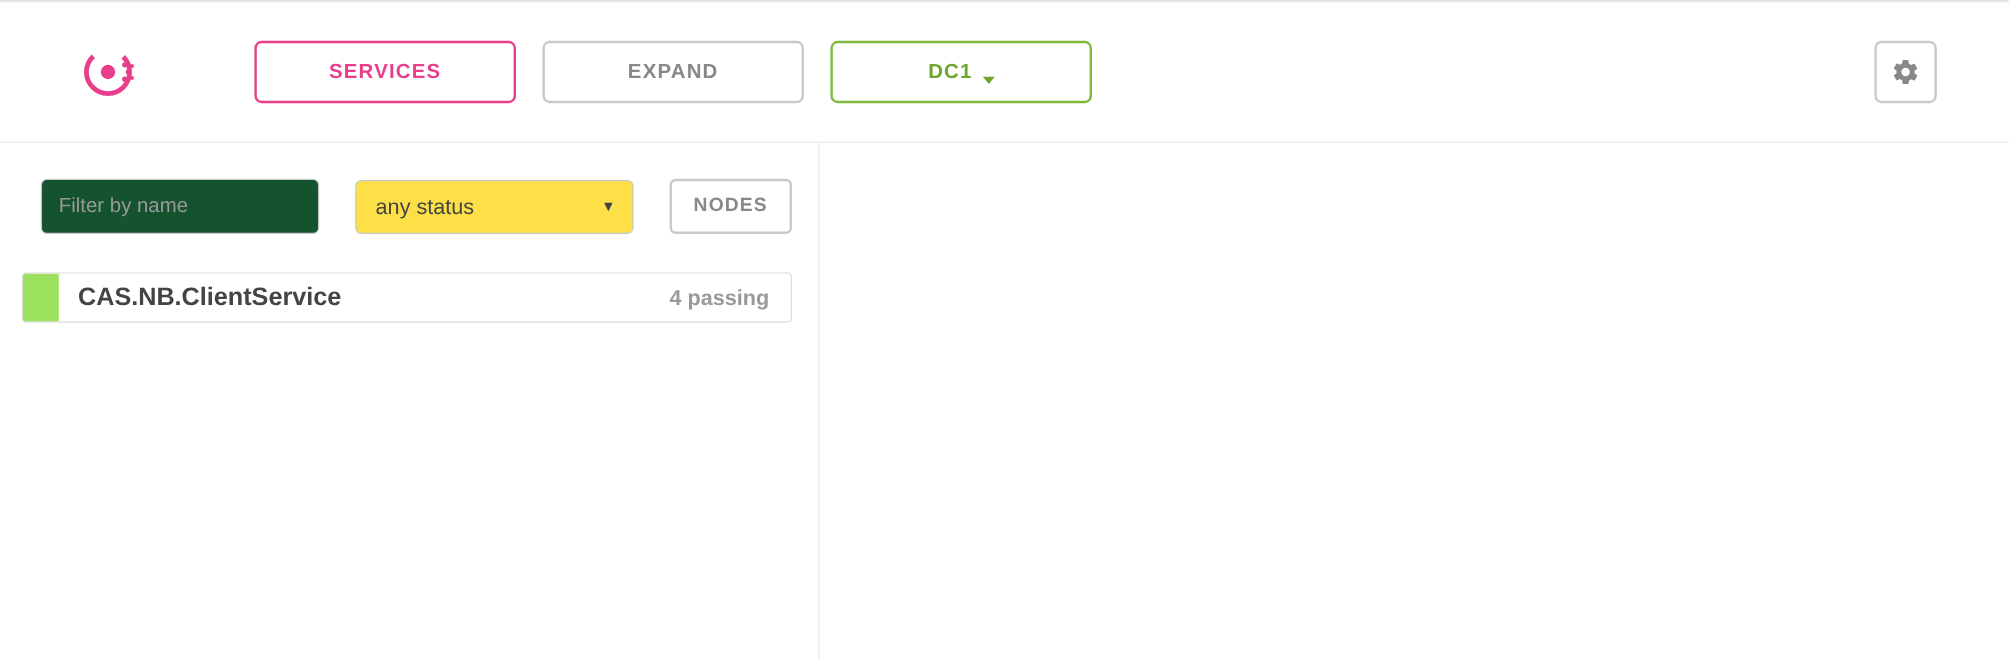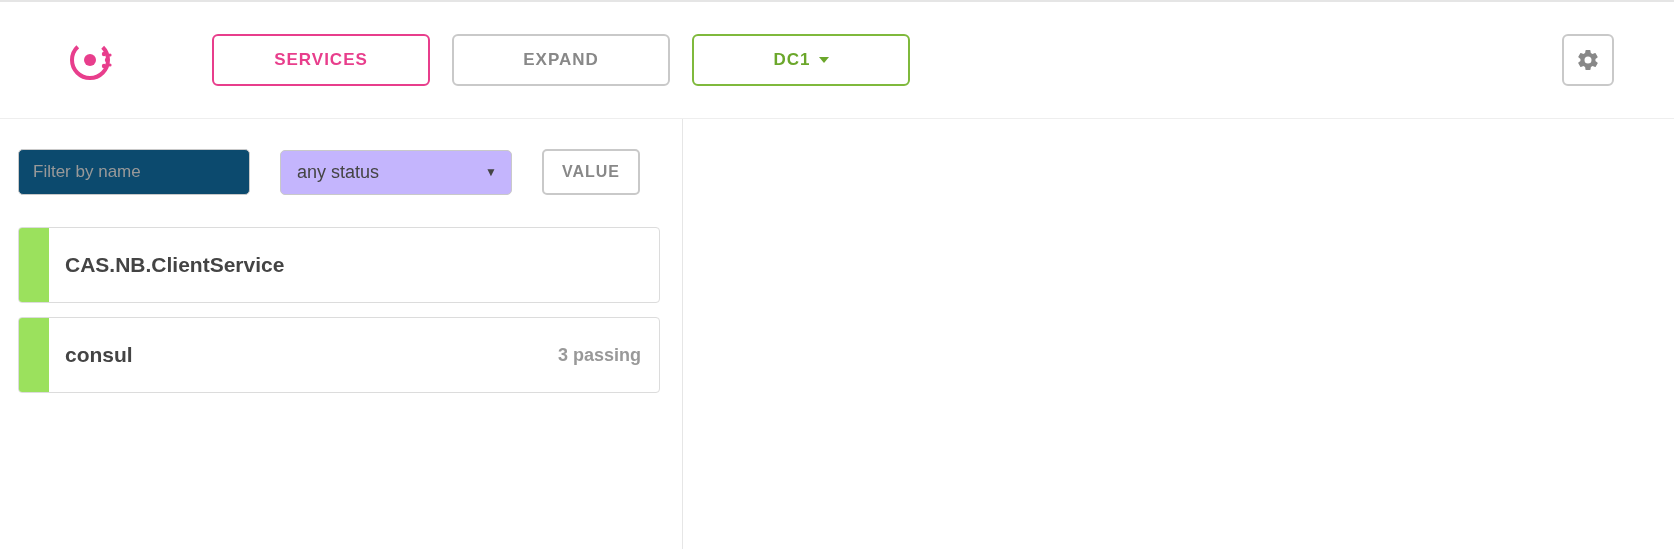--- a/index.html
+++ b/index.html
@@ -34,21 +34,21 @@
       user-select: none;
     }
     .nav-tab.active {
       border-color: #e83e8c;
       color: #e83e8c;
     }
     .nav-tab.dc {
       border-color: #7fb93c;
       color: #6ba72b;
       display: flex;
-      align-items: center;
+      align-items: flex-end;
       justify-content: center;
       gap: 8px;
     }
     .dc-caret {
       width: 0; height: 0;
       border-left: 5px solid transparent;
       border-right: 5px solid transparent;
       border-top: 6px solid #6ba72b;
     }
 
@@ -78,32 +78,33 @@
       margin-bottom: 32px;
     }
 
     .filter-input {
       border: 1px solid #c9c9c9;
       border-radius: 5px;
       padding: 12px 14px;
       font-size: 17px;
       color: #999;
       width: 232px;
-      background: #0c4a6e;
+      background: #14532d;
+      margin-left: 16px;
     }
     .filter-input::placeholder { color: #999; }
 
     .status-select {
       border: 1px solid #c9c9c9;
       border-radius: 5px;
       padding: 11px 40px 11px 16px;
       font-size: 18px;
       color: #444;
       width: 232px;
-      background: #c4b5fd;
+      background: #fde047;
       position: relative;
       cursor: pointer;
       display: flex;
       align-items: center;
     }
     .status-select::after {
       content: "▼";
       position: absolute;
       right: 14px;
       font-size: 12px;
@@ -122,21 +123,21 @@
       cursor: pointer;
     }
 
     .service-row {
       display: flex;
       align-items: stretch;
       border: 1px solid #dcdcdc;
       border-radius: 4px;
       margin-bottom: 14px;
       overflow: hidden;
-      height: 76px;
+      height: 42px;
       cursor: pointer;
     }
     .service-status {
       width: 30px;
       background: #9be15d;
     }
     .service-name {
       flex: 1;
       padding: 0 16px;
       display: flex;
@@ -189,28 +190,24 @@
 </div>
 
 <div class="body-area">
   <div class="left-pane">
 
     <div class="filter-row">
       <input class="filter-input" type="text" placeholder="Filter by name" style="">
       <div class="status-select">
         <span>any status</span>
       </div>
-      <button class="expand-btn">VALUE</button>
+      <button class="expand-btn">NODES</button>
     </div>
 
     <div class="service-row">
       <div class="service-status" style="background: rgb(155, 225, 93);"></div>
       <div class="service-name">CAS.NB.ClientService</div>
+      <div class="service-checks">4 passing</div>
     </div>
 
-    <div class="service-row">
-      <div class="service-status" style="background: rgb(155, 225, 93);"></div>
-      <div class="service-name">consul</div>
-      <div class="service-checks">3 passing</div>
-    </div>
 
   </div>
 </div>
 
 </body></html>

